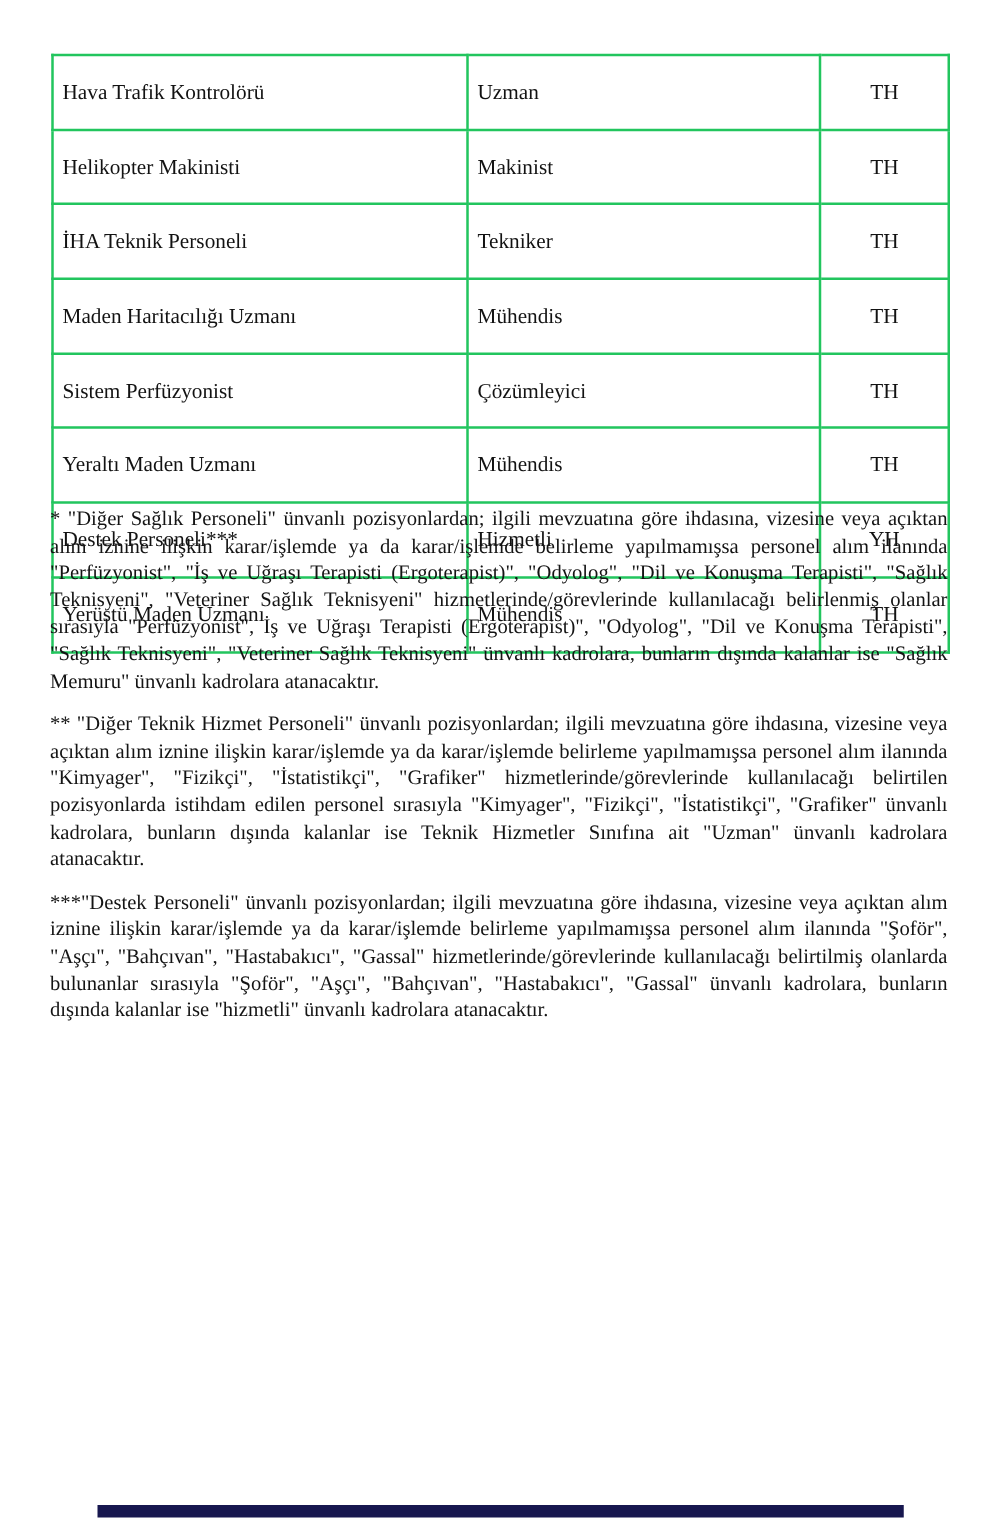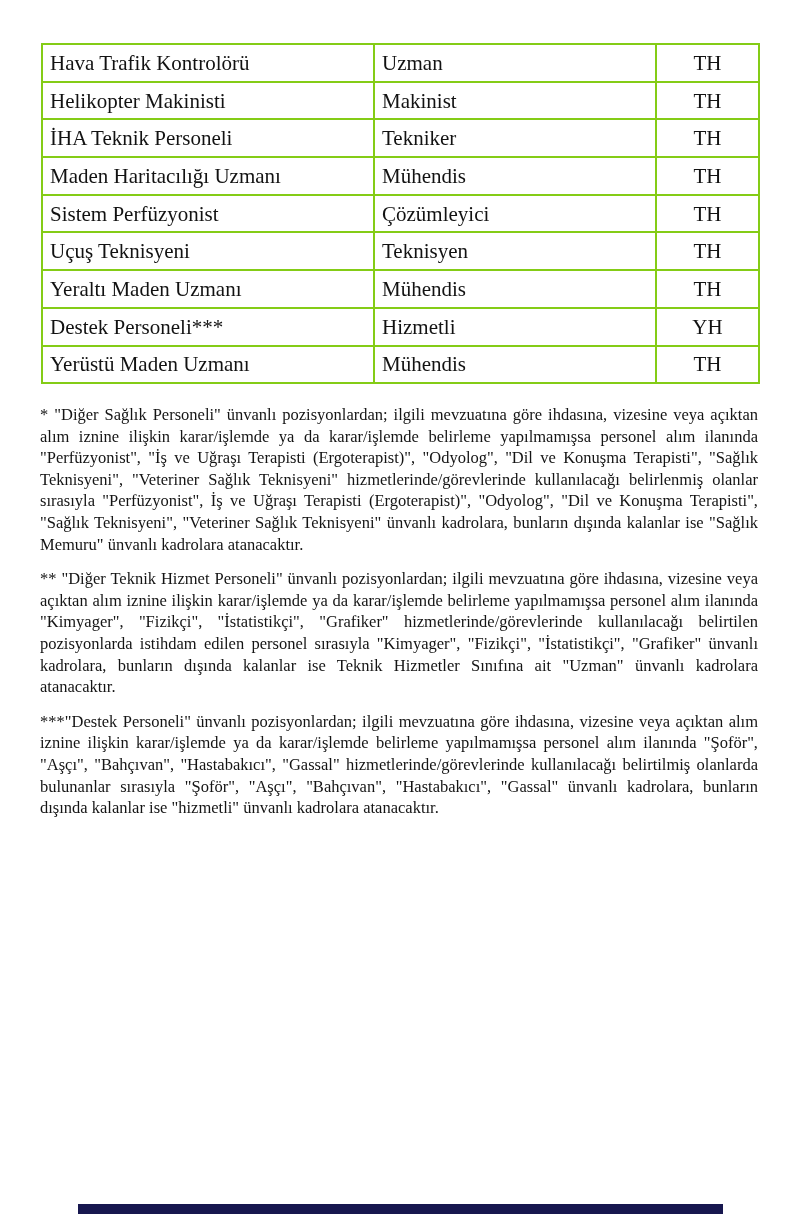--- a/index.html
+++ b/index.html
@@ -17,32 +17,32 @@
   }
   .doc-table {
     position: absolute;
     left: 41px;
     top: 43px;
     width: 717px;
     border-collapse: collapse;
     table-layout: fixed;
   }
   .doc-table td {
-    border: 2px solid #84cc16;
+    border: 2px solid #22c55e;
     height: 25.7px;
-    font-size: 21px;
+    font-size: 17px;
     line-height: 18px;
     padding: 0 2px 0 7px;
     vertical-align: middle;
     white-space: nowrap;
     overflow: hidden;
   }
   .doc-table td.class-cell {
     text-align: center;
-    padding: 5px;
+    padding: 16px;
   }
   .col-title { width: 332px; }
   .col-position { width: 282px; }
   .col-class { width: 103px; }
   .footnotes {
     position: absolute;
     left: 40px;
     top: 404px;
     width: 718px;
   }
@@ -91,25 +91,20 @@
     <td>Maden Haritacılığı Uzmanı</td>
     <td>Mühendis</td>
     <td class="class-cell">TH</td>
   </tr>
       <tr>
     <td>Sistem Perfüzyonist</td>
     <td>Çözümleyici</td>
     <td class="class-cell">TH</td>
   </tr>
       <tr>
-    <td>Uçuş Teknisyeni</td>
-    <td>Teknisyen</td>
-    <td class="class-cell">TH</td>
-  </tr>
-      <tr>
     <td>Yeraltı Maden Uzmanı</td>
     <td>Mühendis</td>
     <td class="class-cell">TH</td>
   </tr>
       <tr>
     <td>Destek Personeli***</td>
     <td>Hizmetli</td>
     <td class="class-cell">YH</td>
   </tr>
       <tr>

